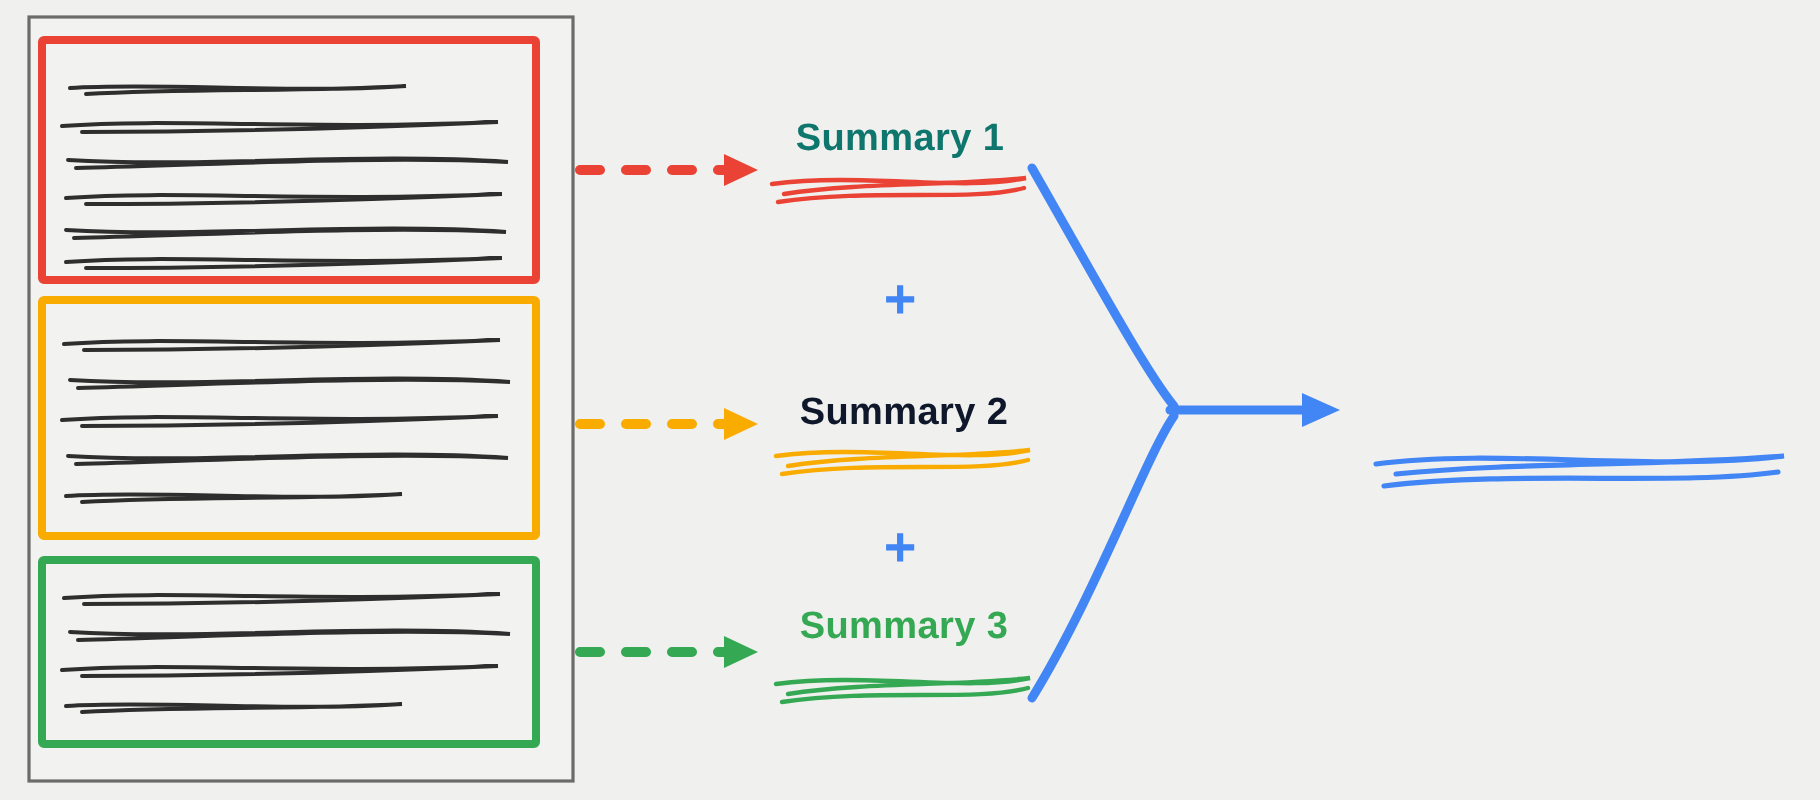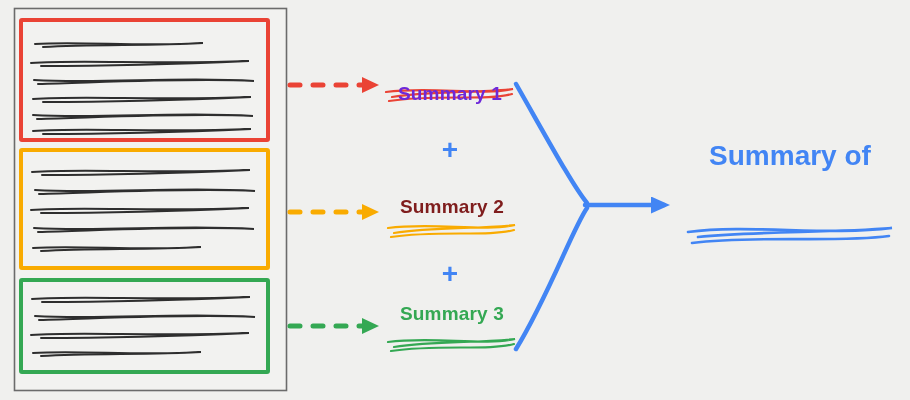--- a/index.html
+++ b/index.html
@@ -10,22 +10,22 @@
   .frame{stroke-width:1.6;}
   .box{fill:none;stroke-width:4;}
   .ink{fill:none;stroke-width:2;stroke-linecap:round;}
   .dash{fill:none;stroke-width:5;stroke-dasharray:10 13;stroke-linecap:round;}
   .sscr{fill:none;stroke-width:2.2;stroke-linecap:round;}
   .rscr{fill:none;stroke-width:2.6;stroke-linecap:round;}
   .conv{fill:none;stroke-width:4.5;stroke-linecap:round;}
 
   .label{position:absolute;width:128px;text-align:center;
          font-weight:700;font-size:19px;letter-spacing:.2px;}
-  .label.red{color:#6d28d9;margin-top:24px;}
-  .label.orange{color:#7f1d1d;}
+  .label.red{color:#0f766e;}
+  .label.orange{color:#0f172a;}
   .label.green{color:#34A853;text-align:center;}
   .plus{position:absolute;width:128px;text-align:center;
         font-weight:700;font-size:28px;color:#4285F4;}
   .result{position:absolute;left:682px;top:139px;width:216px;text-align:center;
           font-weight:700;font-size:28px;line-height:33px;color:#4285F4;}
 </style>
 </head>
 <body>
 
 <div class="stage">
@@ -103,16 +103,15 @@
 
   <div class="plus" style="left:386px;top:134px">+</div>
 
   <div class="label orange" style="left:388px;top:196px">Summary 2</div>
 
   <div class="plus" style="left:386px;top:258px">+</div>
 
   <div class="label green" style="left:388px;top:303px">Summary 3</div>
 
   <div class="result">
-    <div>Summary of</div>
   </div>
 
 </div>
 
 </body></html>

